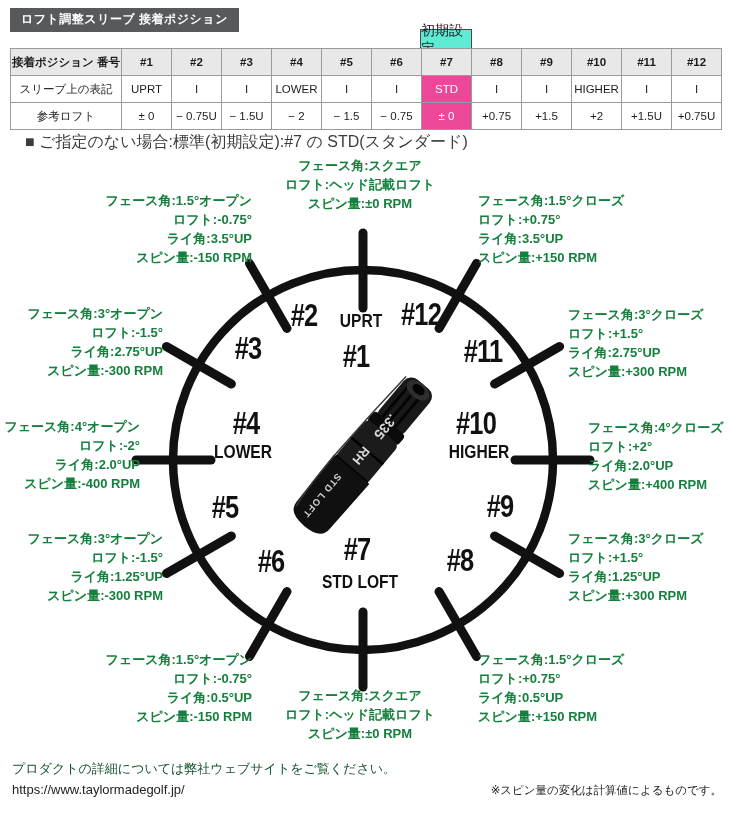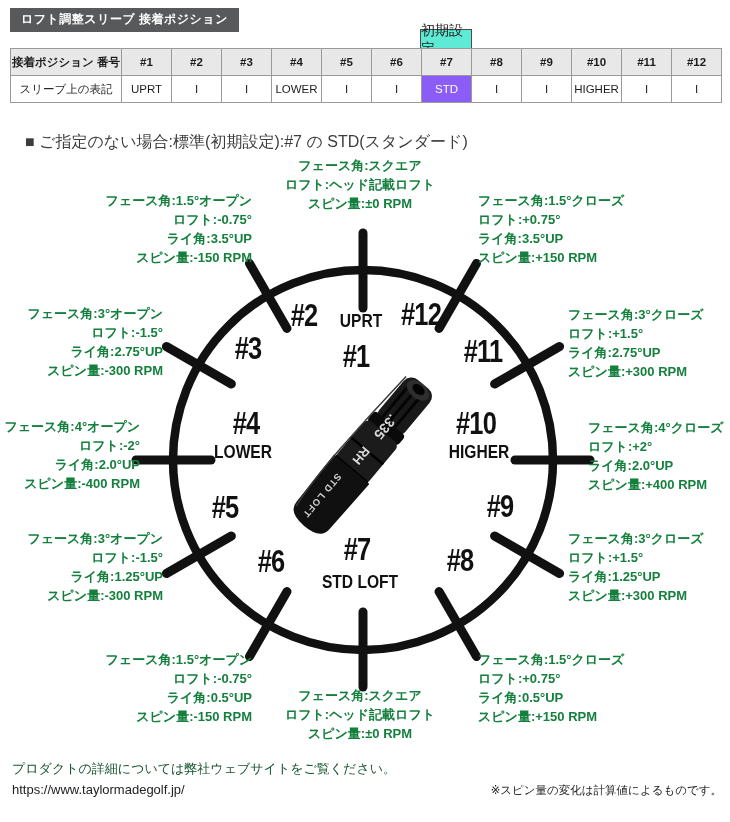--- a/index.html
+++ b/index.html
@@ -24,21 +24,21 @@
     position:absolute;left:10px;top:48px;border-collapse:collapse;table-layout:fixed;
     font-size:11.5px;
   }
   .pos-table th,.pos-table td{
     border:1px solid #9a9a9a;text-align:center;padding:0;height:26px;
     font-weight:normal;background:#fff;
   }
   .pos-table .rowhead{width:110px;}
   .pos-table .c{width:49px;}
   .pos-table thead th{background:#e8e8e8;font-weight:600;}
-  .pos-table .dark{background:#8b5cf6;color:#fff;}
+  .pos-table .dark{background:#ec4899;color:#fff;}
   .table-note{
     position:absolute;left:25px;top:132px;font-size:16px;color:#3c3c3c;
   }
   
   .dial-svg{position:absolute;left:0;top:0;}
   
   .dlabel{
     position:absolute;transform:translate(-50%,-50%) scaleX(.82);
     font-weight:800;color:#111;white-space:nowrap;letter-spacing:-1px;
   }
@@ -90,20 +90,35 @@
       <td>LOWER</td>
       <td>I</td>
       <td>I</td>
       <td class="dark">STD</td>
       <td>I</td>
       <td>I</td>
       <td>HIGHER</td>
       <td>I</td>
       <td>I</td>
     </tr>
+    <tr>
+      <th class="rowhead">参考ロフト</th>
+      <td>± 0</td>
+      <td>− 0.75U</td>
+      <td>− 1.5U</td>
+      <td>− 2</td>
+      <td>− 1.5</td>
+      <td>− 0.75</td>
+      <td class="dark">± 0</td>
+      <td>+0.75</td>
+      <td>+1.5</td>
+      <td>+2</td>
+      <td>+1.5U</td>
+      <td>+0.75U</td>
+    </tr>
   </tbody>
 </table>
 
 <div class="table-note">■ ご指定のない場合:標準(初期設定):#7 の STD(スタンダード)</div>
 
 <svg class="dial-svg" width="730" height="822" viewBox="0 0 730 822">
   <g stroke="#111" stroke-width="8.5" fill="none">
     <circle cx="363" cy="460" r="190"></circle>
   </g>
   <g stroke="#111" stroke-width="9" stroke-linecap="round">

